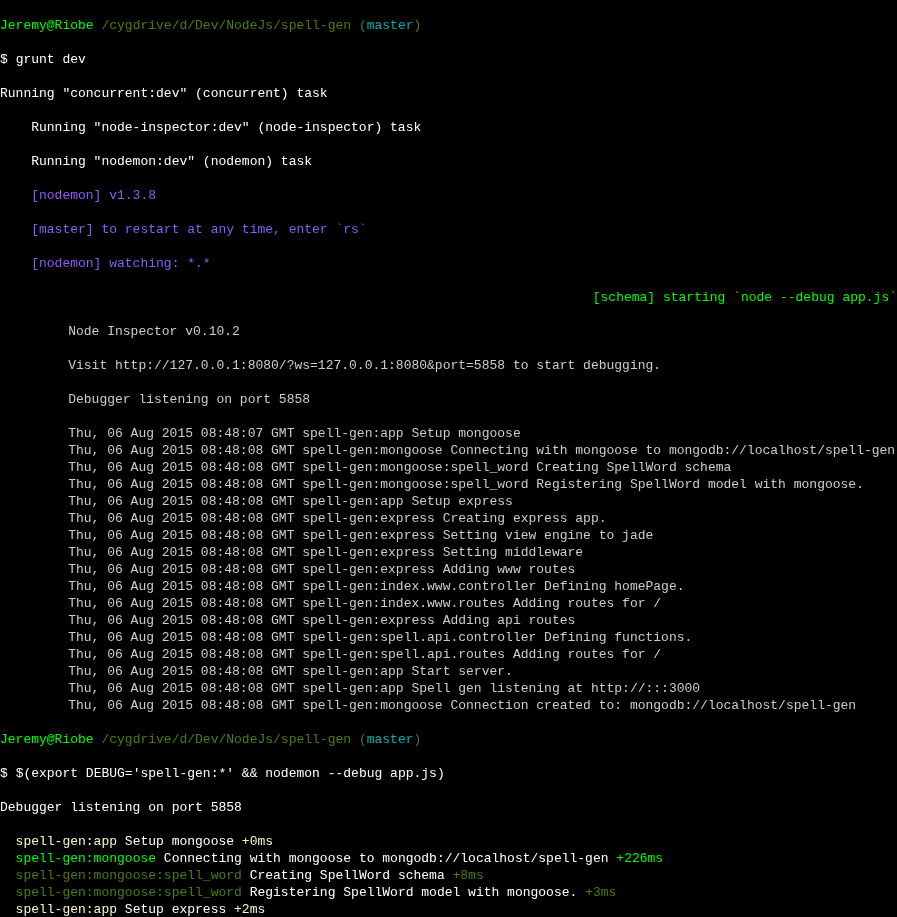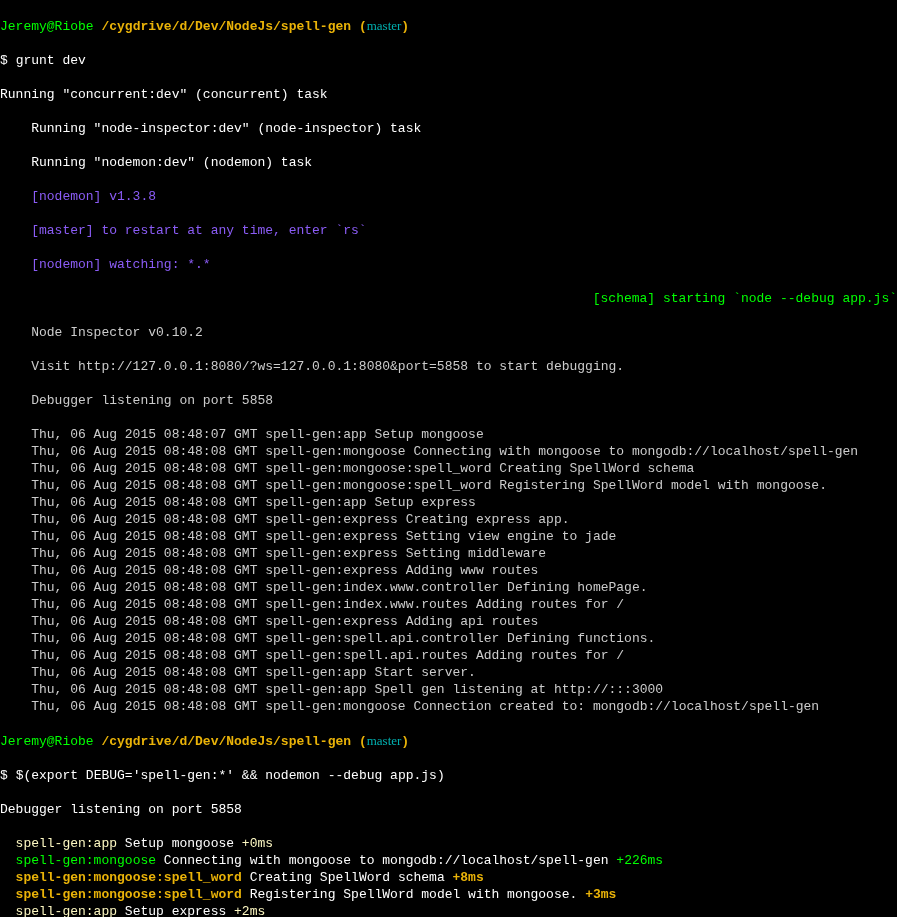--- a/index.html
+++ b/index.html
@@ -12,25 +12,25 @@
     line-height: 17px;
     width: 897px;
     height: 917px;
     overflow: hidden;
   }
   .term {
     white-space: pre;
     padding: 0;
   }
   .c-green   { color: #00ff00; text-align: right; }
-  .c-olive   { color: #eab308; font-weight: bold; }
+  .c-olive   { color: #4d7c0f; }
   .c-yellow  { color: #8b5cf6; }
   .c-white   { color: #ffffff; }
-  .c-gray    { color: #cccccc; }
-  .c-cyan    { color: #00b0b0; font-family: Liberation Serif, serif; }
+  .c-gray    { color: #cccccc; margin-left: 37px; }
+  .c-cyan    { color: #00b0b0; }
   .c-dkcyan  { color: #fef9c3; }
 </style>
 </head>
 <body>
 
 <div class="term">
 <div><span class="c-green">Jeremy@Riobe</span><span class="c-white"> </span><span class="c-olive">/cygdrive/d/Dev/NodeJs/spell-gen</span><span class="c-white"> </span><span class="c-olive">(</span><span class="c-cyan">master</span><span class="c-olive">)</span></div>
 <div><span class="c-white">$</span><span class="c-white"> </span><span class="c-white">grunt dev</span></div>
 <div class="c-white">Running "concurrent:dev" (concurrent) task</div>
 <div class="c-white">    Running "node-inspector:dev" (node-inspector) task</div>

